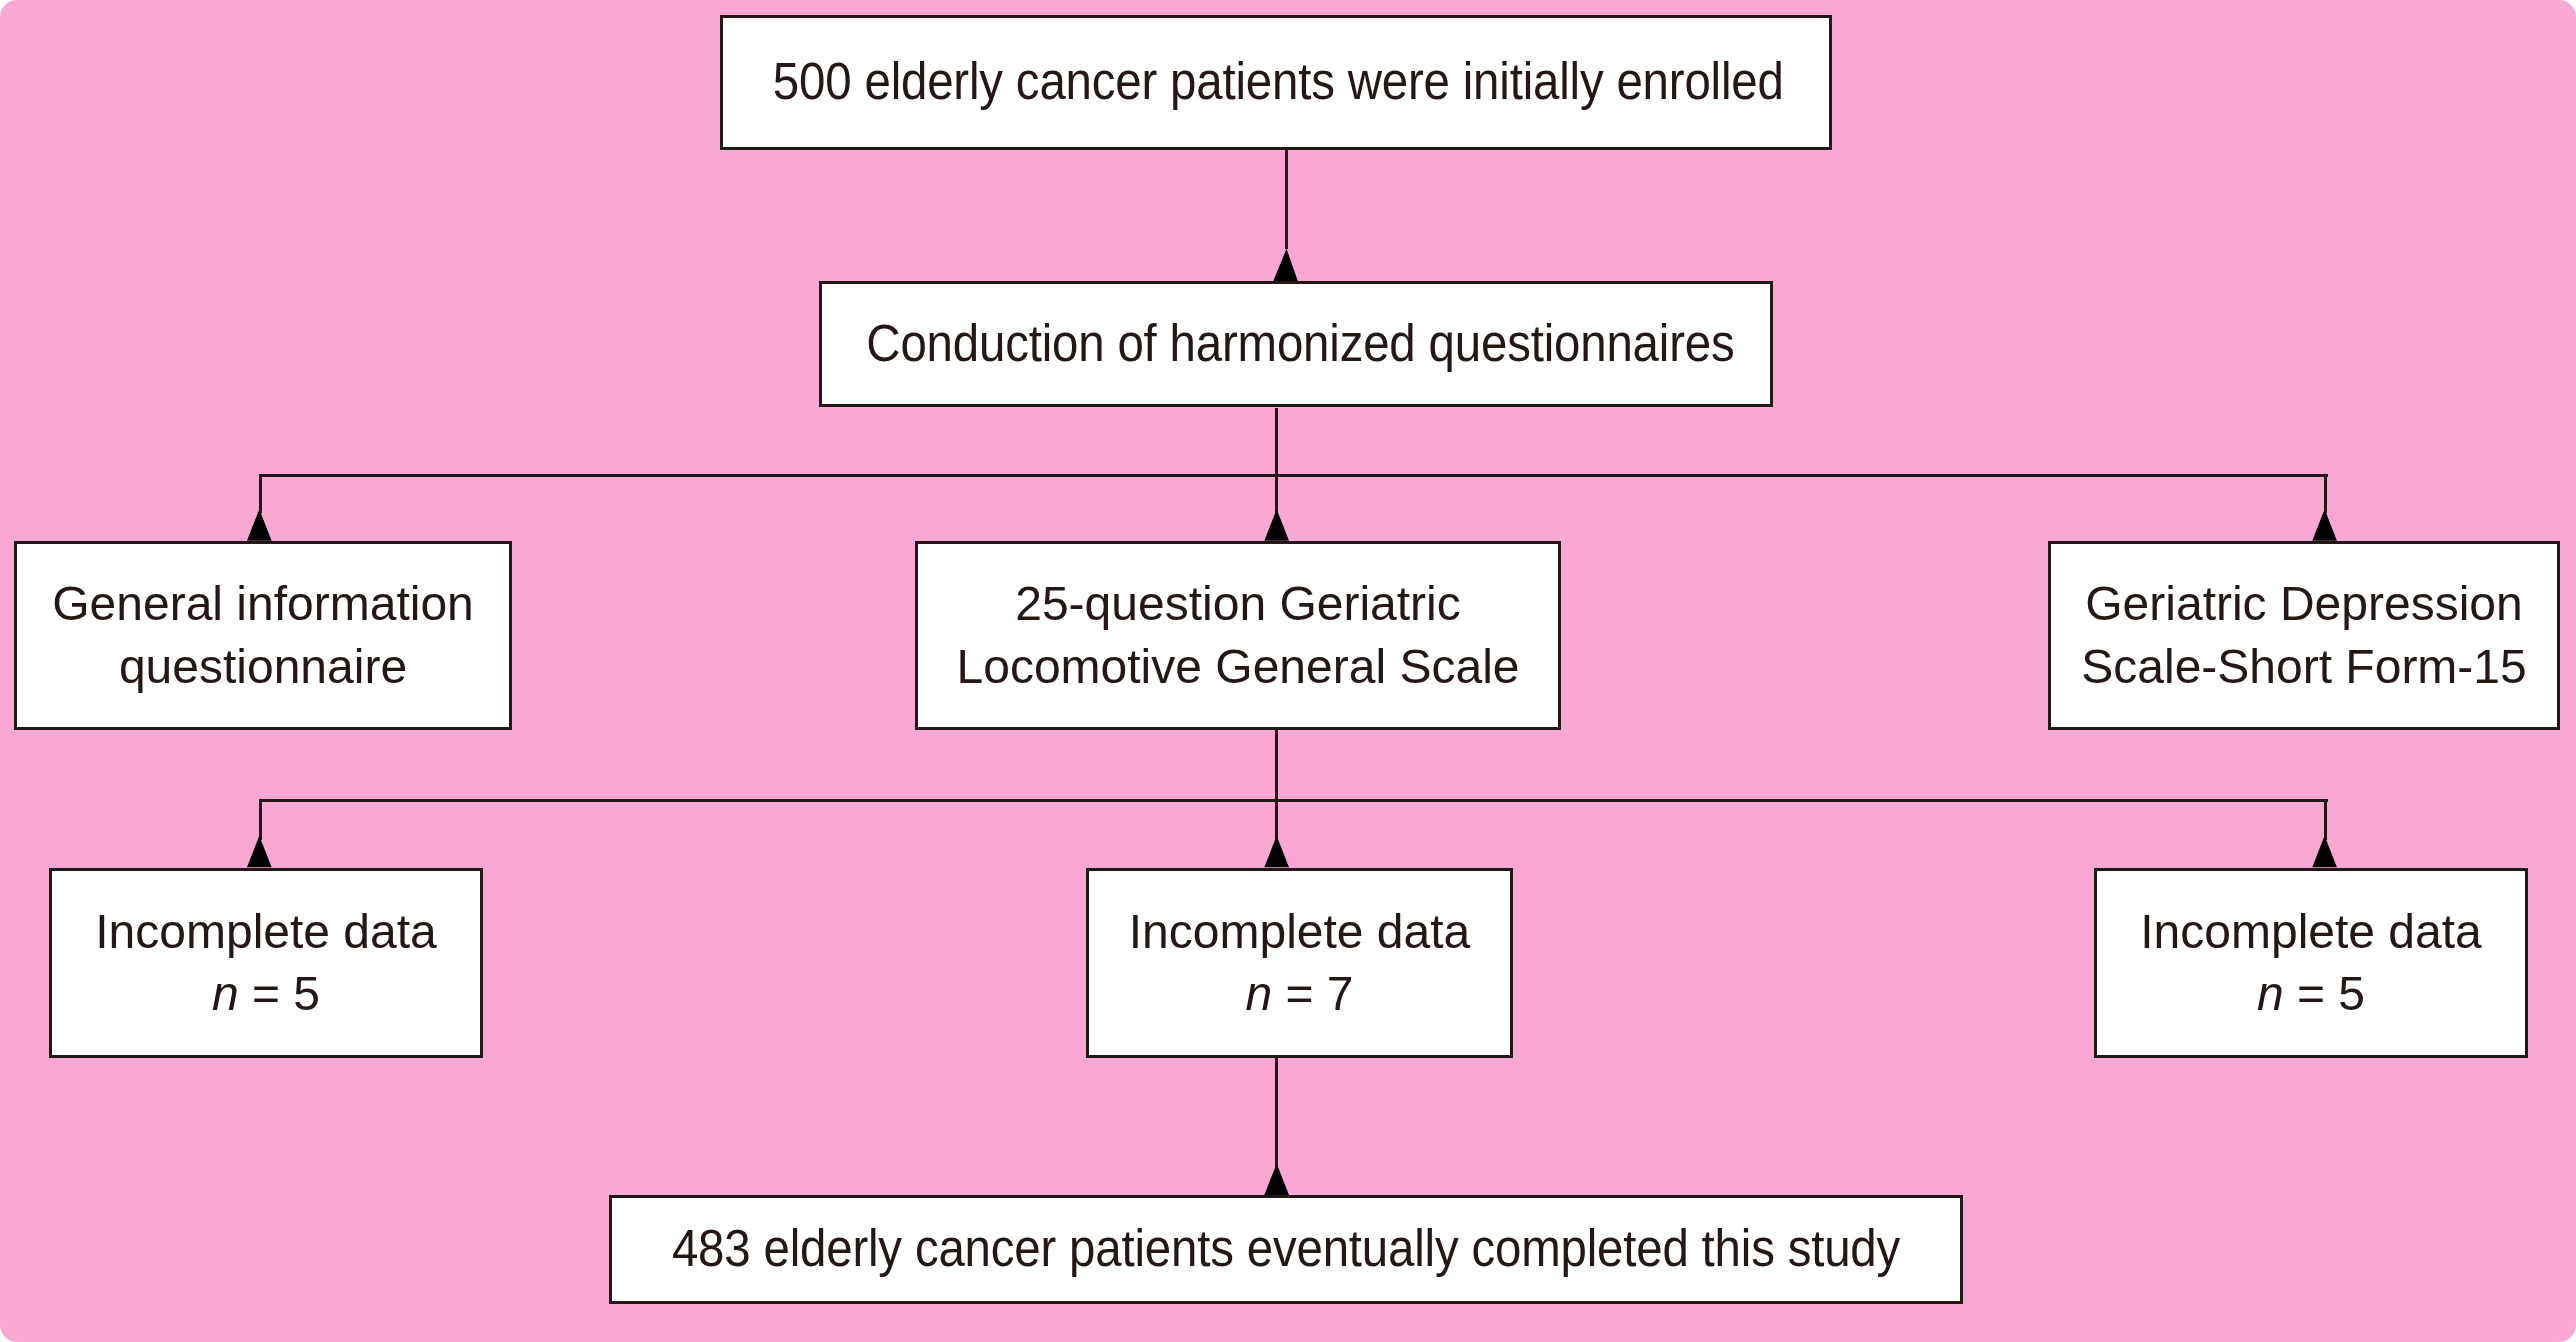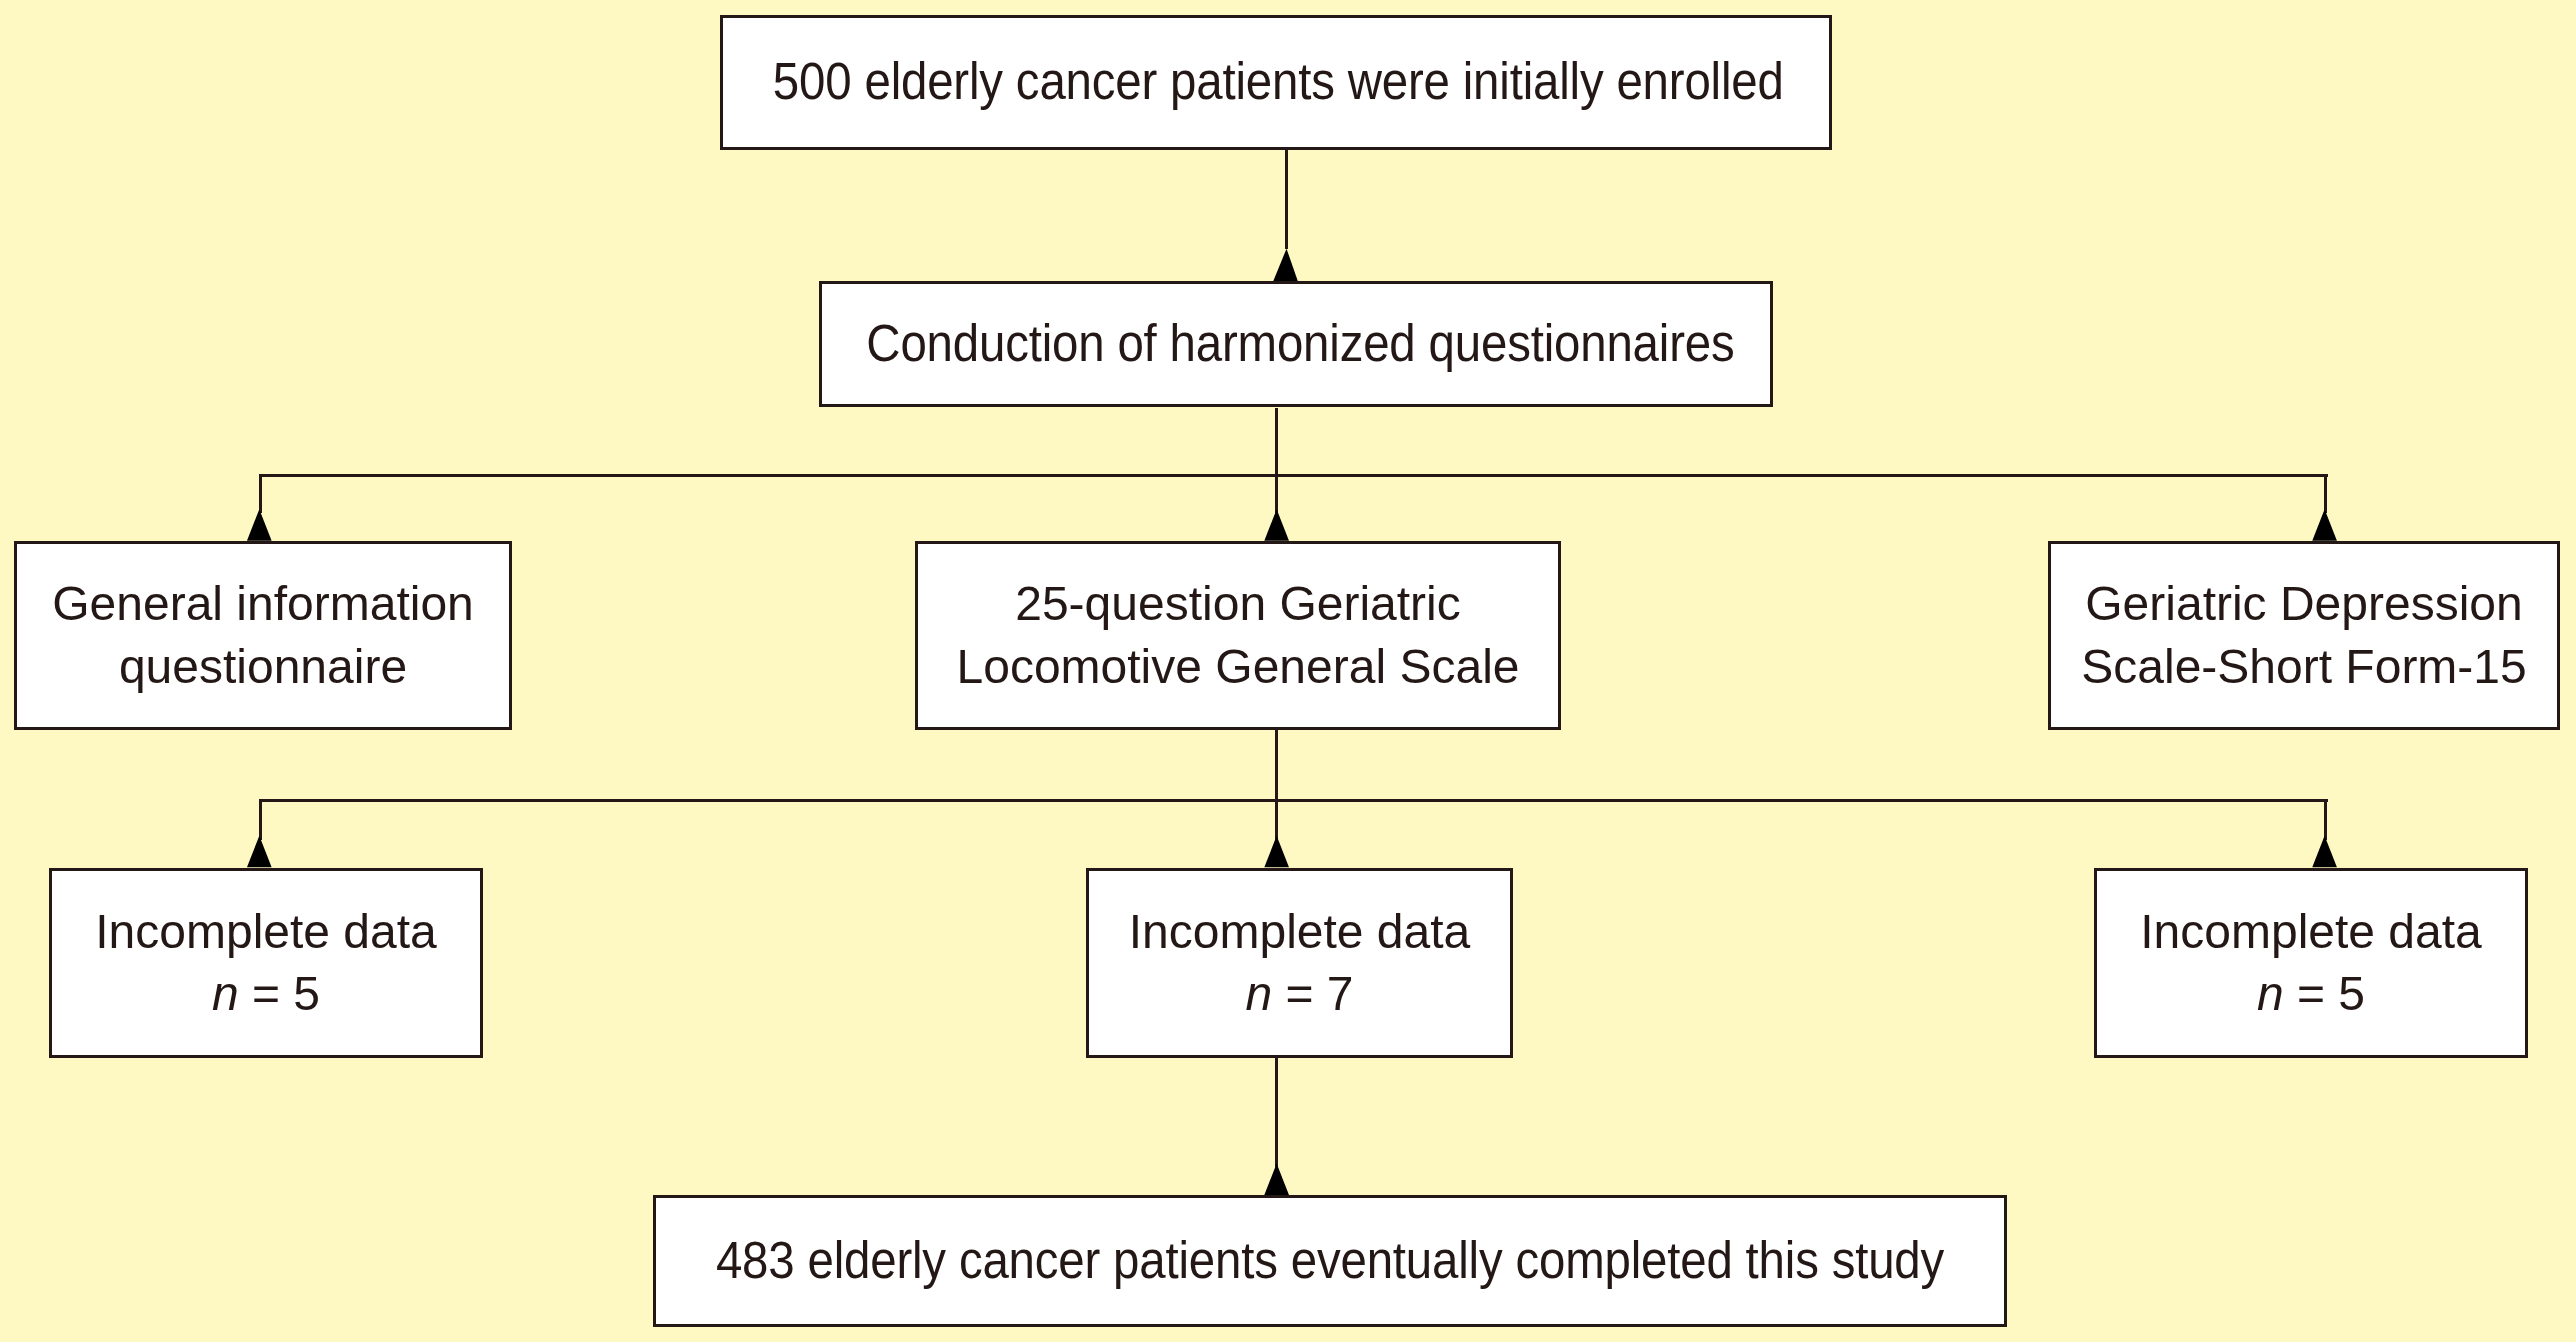--- a/index.html
+++ b/index.html
@@ -9,22 +9,23 @@
     background: #ffffff;
   }
   body {
     font-family: "Liberation Sans", sans-serif;
     color: #231815;
   }
   #flow-root {
     position: relative;
     width: 2576px;
     height: 1342px;
-    background: #fef9c3;
+    background: #f9a8d4;
     overflow: hidden;
+    border-radius: 17px;
   }
   .node {
     position: absolute;
     box-sizing: border-box;
     border: 3px solid #231815;
     background: #ffffff;
     display: flex;
     align-items: center;
     justify-content: center;
     text-align: center;
@@ -148,18 +149,18 @@
     </span>
   </div>
 
   <div class="node" style="left:2094px; top:868px; width:434px; height:190px;">
     <span class="label">
       <span class="line2">Incomplete data</span>
       <span class="line2"><span class="stat-n">n</span><span> = 5</span></span>
     </span>
   </div>
 
-  <div class="node condensed" style="left:609px; top:1195px; width:1354px; height:132px;margin-left:44px;">
+  <div class="node condensed" style="left:609px; top:1195px; width:1354px; height:109px;">
     <span class="label">483 elderly cancer patients eventually completed this study</span>
   </div>
 
 </div>
 
 
 </body></html>

